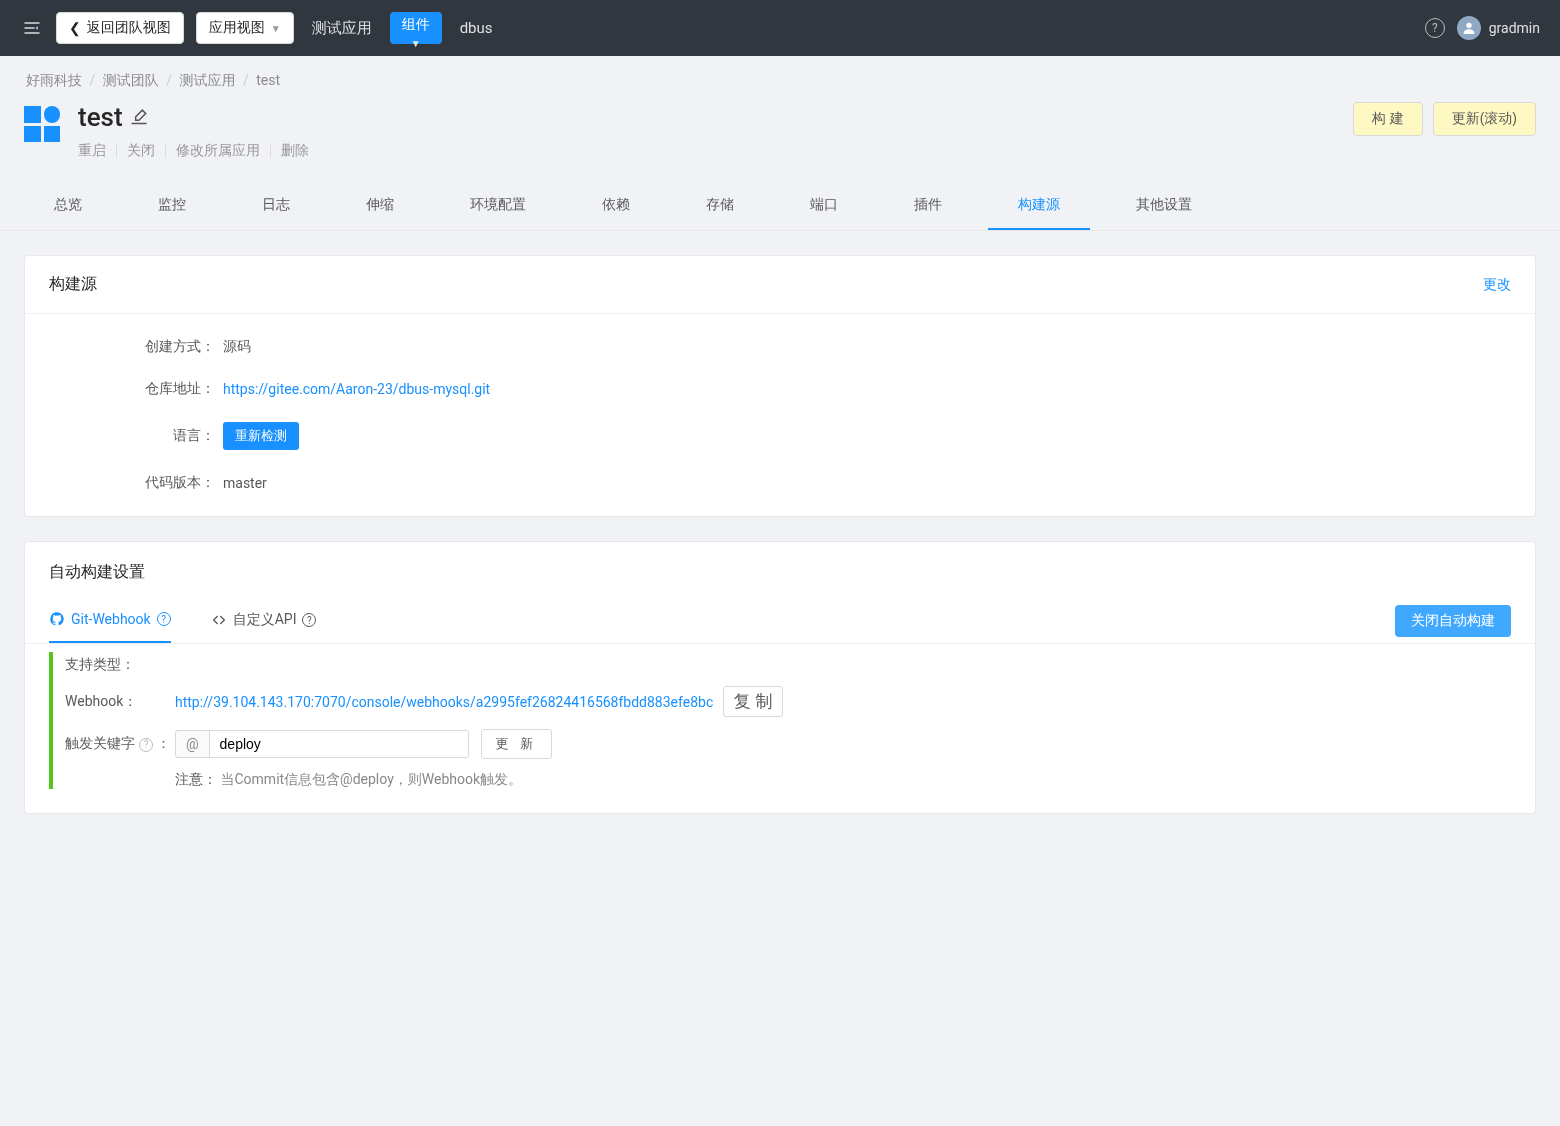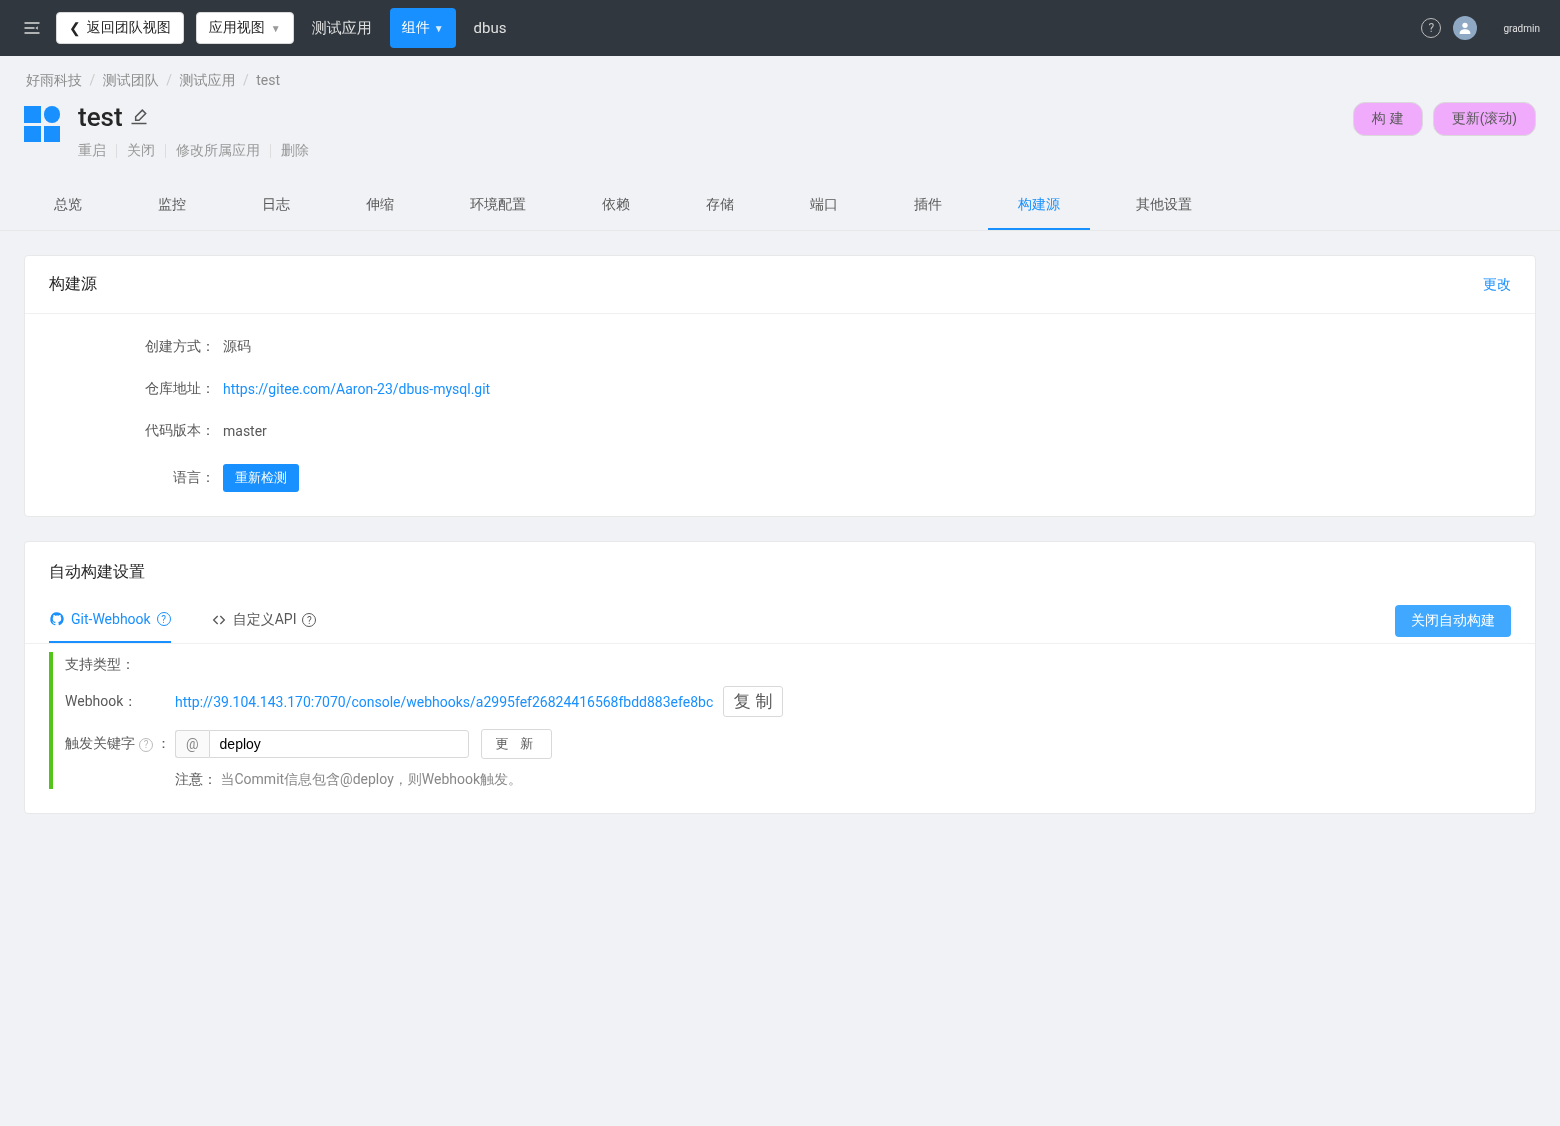--- a/index.html
+++ b/index.html
@@ -3,27 +3,27 @@
   <meta charset="utf-8">
   <style>
     * { box-sizing: border-box; margin: 0; padding: 0; }
     body { font-family: -apple-system, BlinkMacSystemFont, "Segoe UI", Roboto, "Helvetica Neue", Arial, sans-serif; background: #f0f2f5; color: #262626; font-size: 14px; }
     
     .topbar { background: #30373f; height: 56px; display: flex; align-items: center; padding: 0 20px; gap: 12px; color: #fff; }
     .topbar-menu-icon { width: 24px; height: 24px; display: flex; align-items: center; justify-content: center; }
     .btn-white { background: #fff; color: #262626; border: 1px solid #d9d9d9; padding: 4px 12px; border-radius: 4px; display: inline-flex; align-items: center; gap: 6px; font-size: 14px; height: 32px; cursor: pointer; }
     .btn-white .caret-down { font-size: 10px; color: #999; }
     .topbar-text { color: #e0e0e0; font-size: 15px; margin: 0 6px; }
-    .btn-blue { background: #1890ff; color: #fff; border: none; padding: 4px 12px; border-radius: 4px; display: inline-flex; align-items: center; font-size: 14px; gap: 4px; height: 40px; cursor: pointer; }
+    .btn-blue { background: #1890ff; color: #fff; border: none; padding: 4px 12px; border-radius: 4px; display: inline-flex; align-items: center; font-size: 14px; gap: 4px; height: 32px; cursor: pointer; flex-direction: column; }
     .btn-blue .caret-down { font-size: 10px; opacity: 0.85; }
     .topbar-spacer { flex: 1; }
     .help-icon { width: 20px; height: 20px; border: 1.5px solid #bbb; border-radius: 50%; display: flex; align-items: center; justify-content: center; color: #bbb; font-size: 12px; cursor: pointer; }
     .avatar { width: 24px; height: 24px; border-radius: 50%; background: #8fa9c5; display: flex; align-items: center; justify-content: center; }
     .avatar svg { width: 16px; height: 16px; fill: #fff; }
-    .username { color: #e0e0e0; font-size: 10px; margin-left: 18px; }
+    .username { color: #e0e0e0; font-size: 14px; }
     .user-area { display: flex; align-items: center; gap: 8px; cursor: pointer; }
     
     .breadcrumb { padding: 16px 24px 8px; font-size: 14px; color: #8c8c8c; }
     .breadcrumb span { margin: 0 2px; }
     .breadcrumb .sep { color: #ccc; }
     
     .page-header { padding: 4px 24px 12px; display: flex; align-items: flex-start; justify-content: space-between; }
     .page-header-left { display: flex; gap: 14px; }
     .app-logo { width: 40px; height: 40px; margin-top:4px; }
     .app-logo-grid { display: grid; grid-template-columns: 1fr 1fr; grid-template-rows: 1fr 1fr; gap: 3px; width: 36px; height: 36px; }
@@ -31,21 +31,21 @@
     .app-logo-grid div:nth-child(2) { border-radius: 50%; }
     .title-block { display: flex; flex-direction: column; gap: 10px; }
     .title-row { display: flex; align-items: center; gap: 6px; }
     .title-row h1 { font-size: 26px; font-weight: 500; }
     .edit-icon { cursor: pointer; color: #555; }
     .sub-actions { display: flex; align-items: center; color: #999; font-size: 14px; gap: 0; }
     .sub-actions .action { cursor: pointer; padding: 0 10px; }
     .sub-actions .action:first-child { padding-left: 0; }
     .sub-actions .divider { width: 1px; height: 14px; background: #ddd; }
     .page-header-right { display: flex; gap: 10px; }
-    .btn-default { background: #f0abfc; border: 1px solid #d9d9d9; color: #595959; padding: 7px 18px; border-radius: 12px; font-size: 14px; cursor: pointer; }
+    .btn-default { background: #fef9c3; border: 1px solid #d9d9d9; color: #595959; padding: 7px 18px; border-radius: 4px; font-size: 14px; cursor: pointer; }
     
     .tabs { display: flex; border-bottom: 1px solid #e8e8e8; padding: 0 24px; gap: 16px; margin-top: 10px; }
     .tab { padding: 14px 30px; color: #595959; cursor: pointer; font-size: 14px; }
     .tab.active { color: #1890ff; border-bottom: 2px solid #1890ff; }
     
     .content { padding: 24px; }
     .card { background: #fff; border-radius: 4px; border: 1px solid #e8e8e8; margin-bottom: 24px; }
     .card-header { padding: 18px 24px; border-bottom: 1px solid #f0f0f0; display: flex; justify-content: space-between; align-items: center; }
     .card-title { font-size: 16px; color: #262626; font-weight: 500; }
     .change-link { color: #1890ff; cursor: pointer; font-size: 14px; }
@@ -191,26 +191,26 @@
     <div class="card-body">
       <div class="info-row">
         <div class="info-label">创建方式</div>
         <div class="info-value">源码</div>
       </div>
       <div class="info-row">
         <div class="info-label">仓库地址</div>
         <div class="info-value"><a href="#">https://gitee.com/Aaron-23/dbus-mysql.git</a></div>
       </div>
       <div class="info-row">
+        <div class="info-label">语言</div>
+        <div class="info-value"><button class="btn-blue-sm">重新检测</button></div>
+      </div>
+      <div class="info-row">
         <div class="info-label">代码版本</div>
         <div class="info-value">master</div>
-      </div>
-      <div class="info-row">
-        <div class="info-label">语言</div>
-        <div class="info-value"><button class="btn-blue-sm">重新检测</button></div>
       </div>
     </div>
   </div>
 
   <div class="card">
     <div class="auto-build-header">自动构建设置</div>
     <div class="sub-tabs-row">
       <div class="sub-tabs">
         <div class="sub-tab active">
           <svg width="16" height="16" viewBox="0 0 24 24" fill="currentColor">

